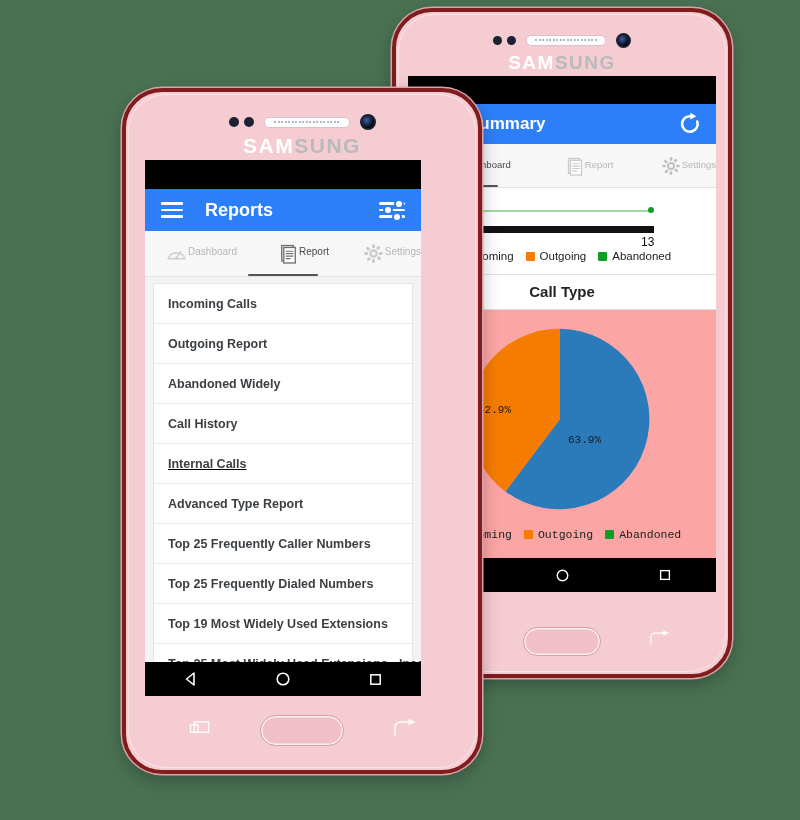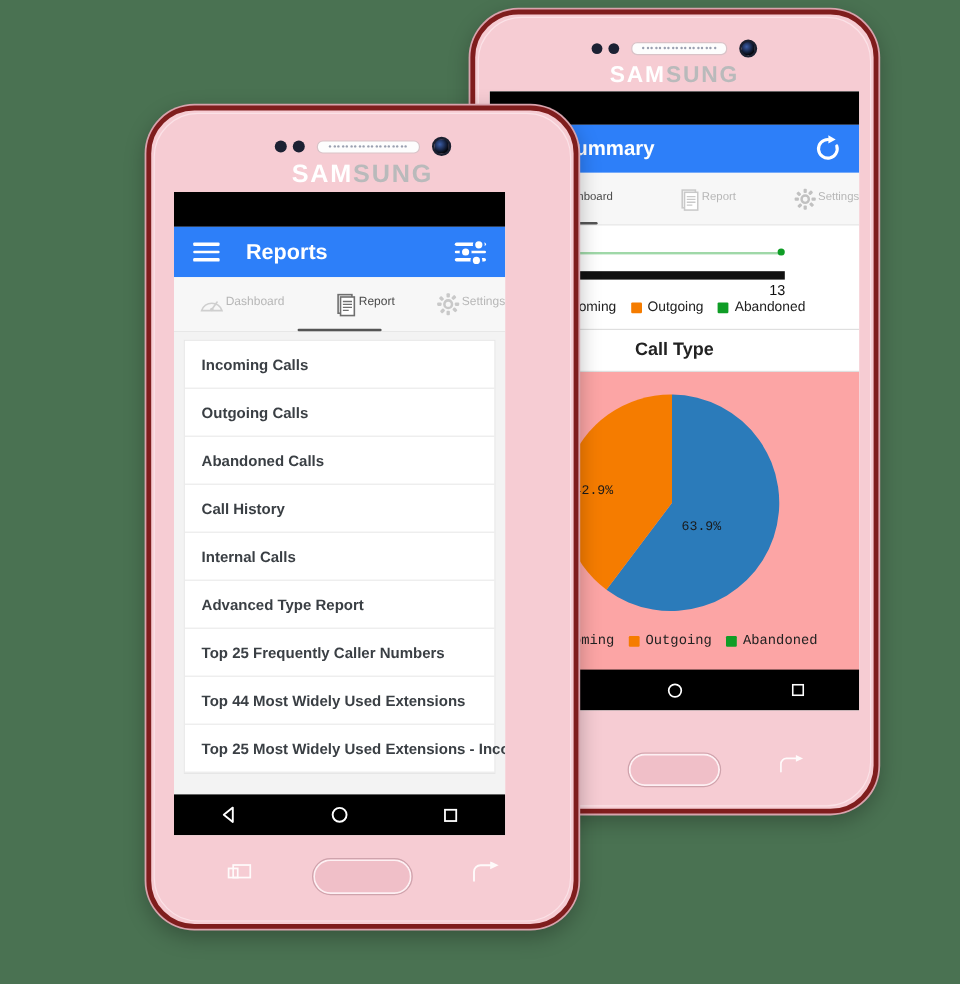--- a/index.html
+++ b/index.html
@@ -393,39 +393,42 @@
             <span class="tlabel" style="font-size:10px;margin:2px 0 6px;">Settings</span>
           </div>
         </div>
 
         <div class="rlist" style="position:absolute;left:0;right:0;top:117px;bottom:34px;overflow:hidden;background:#f3f3f3;padding:6px 8px 0;box-sizing:border-box;">
           <div style="background:#fff;border:1px solid #e6e6e6;box-sizing:border-box;">
             <div class="rrow" style="height:40px;padding:0 14px;">
               <span class="rlabel" style="font-size:12.5px;">Incoming Calls</span>
             </div>
             <div class="rrow" style="height:40px;padding:0 14px;">
-              <span class="rlabel" style="font-size:12.5px;">Outgoing Calls</span>
-            </div>
-            <div class="rrow" style="height:40px;padding:0 14px;">
-              <span class="rlabel" style="font-size:12.5px;">Abandoned Calls</span>
+              <span class="rlabel" style="font-size:12.5px;">Outgoing Report</span>
+            </div>
+            <div class="rrow" style="height:40px;padding:0 14px;">
+              <span class="rlabel" style="font-size:12.5px;">Abandoned Widely</span>
             </div>
             <div class="rrow" style="height:40px;padding:0 14px;">
               <span class="rlabel" style="font-size:12.5px;">Call History</span>
             </div>
-            <div class="rrow" style="height:40px;padding:0 14px;">
+            <div class="rrow" style="height:40px;padding:0 14px;text-decoration:underline;">
               <span class="rlabel" style="font-size:12.5px;">Internal Calls</span>
             </div>
             <div class="rrow" style="height:40px;padding:0 14px;">
               <span class="rlabel" style="font-size:12.5px;">Advanced Type Report</span>
             </div>
             <div class="rrow" style="height:40px;padding:0 14px;">
               <span class="rlabel" style="font-size:12.5px;">Top 25 Frequently Caller Numbers</span>
             </div>
             <div class="rrow" style="height:40px;padding:0 14px;">
-              <span class="rlabel" style="font-size:12.5px;">Top 44 Most Widely Used Extensions</span>
+              <span class="rlabel" style="font-size:12.5px;">Top 25 Frequently Dialed Numbers</span>
+            </div>
+            <div class="rrow" style="height:40px;padding:0 14px;">
+              <span class="rlabel" style="font-size:12.5px;">Top 19 Most Widely Used Extensions</span>
             </div>
             <div class="rrow" style="height:40px;padding:0 14px;">
               <span class="rlabel" style="font-size:12.5px;">Top 25 Most Widely Used Extensions - Incoming</span>
             </div>
 
           </div>
         </div>
 
         <div class="navbar" style="position:absolute;left:0;bottom:0;height:34px;">
           <span style="line-height:0;">

